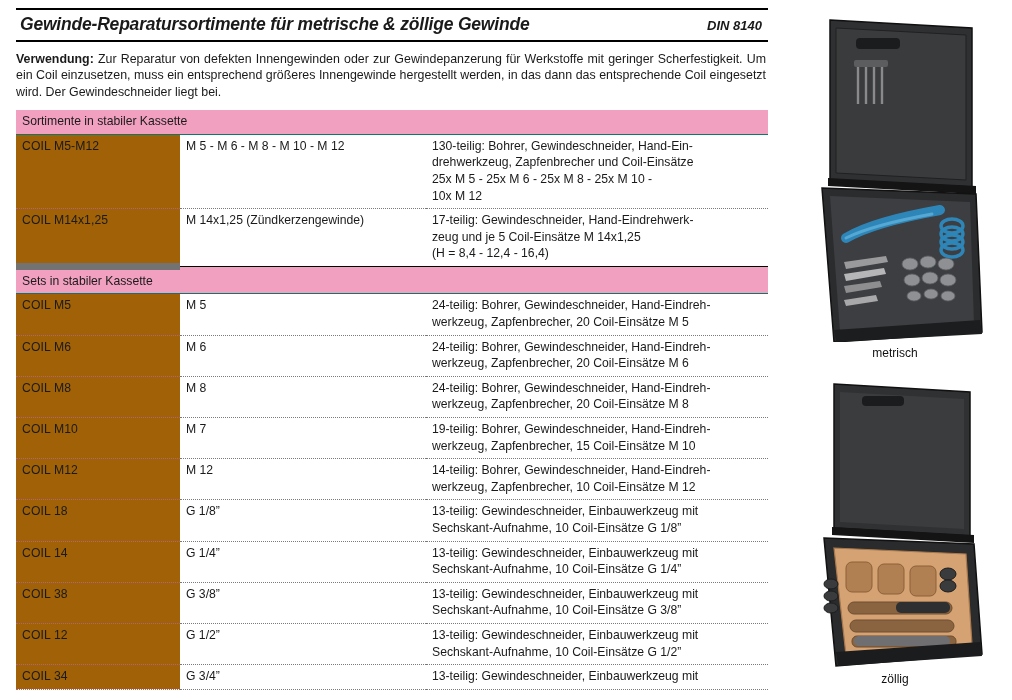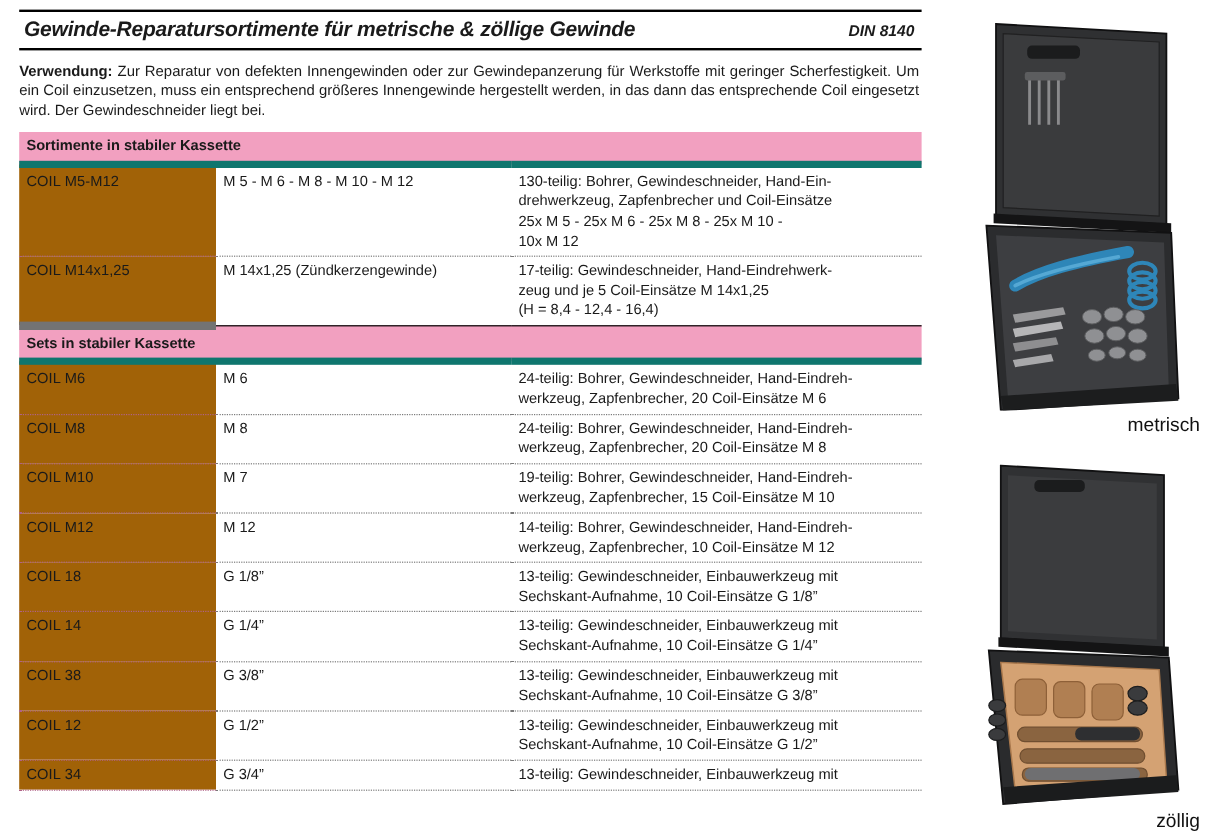--- a/index.html
+++ b/index.html
@@ -79,22 +79,22 @@
     font-weight: normal;
     text-align: left;
     border-top: 1.5px solid #000;
     border-bottom: 1px solid #000;
     padding-top: 3px;
     padding-bottom: 3px;
   }
   .hdr-row th.pink { background: #f2a0c0; }
 
   .section-row td {
-    font-weight: bold;
-    border-bottom: 6px solid #0f766e;
+    font-weight: normal;
+    border-bottom: 1px solid #0f766e;
     padding-top: 3px;
     padding-bottom: 3px;
     background: #ffffff;
     margin-top: 33px;
   }
   .section-row td.pink { background: #f2a0c0; }
 
   .data-row td {
     border-bottom: 1px dotted #7a7a7a;
   }
@@ -114,22 +114,22 @@
 
   
   .right-col {
     position: absolute;
     left: 790px;
     top: 12px;
     width: 210px;
   }
   .photo-block { position: relative; }
   .photo-caption {
-    text-align: right;
-    font-size: 16px;
+    text-align: center;
+    font-size: 12px;
     margin-top: 4px;
     color: #111;
   }
 
   
   .case-metric {
     position: relative;
     width: 190px;
     height: 330px;
     margin: 0 auto;
@@ -189,20 +189,28 @@
             <span>17-teilig: Gewindeschneider, Hand-Eindrehwerk-</span><br>
             <span>zeug und je 5 Coil-Einsätze M 14x1,25</span><br>
             <span>(H = 8,4 - 12,4 - 16,4)</span>
           </td>
         </tr>
 
         <tr class="section-row">
           <td class="pink" colspan="3">Sets in stabiler Kassette</td>
         </tr>
 
+        <tr class="data-row">
+          <td class="pink typ">COIL M5</td>
+          <td>M 5</td>
+          <td>
+            <span>24-teilig: Bohrer, Gewindeschneider, Hand-Eindreh-</span><br>
+            <span>werkzeug, Zapfenbrecher, 20 Coil-Einsätze M 5</span>
+          </td>
+        </tr>
         <tr class="data-row">
           <td class="pink typ">COIL M6</td>
           <td>M 6</td>
           <td>
             <span>24-teilig: Bohrer, Gewindeschneider, Hand-Eindreh-</span><br>
             <span>werkzeug, Zapfenbrecher, 20 Coil-Einsätze M 6</span>
           </td>
         </tr>
         <tr class="data-row">
           <td class="pink typ">COIL M8</td>

